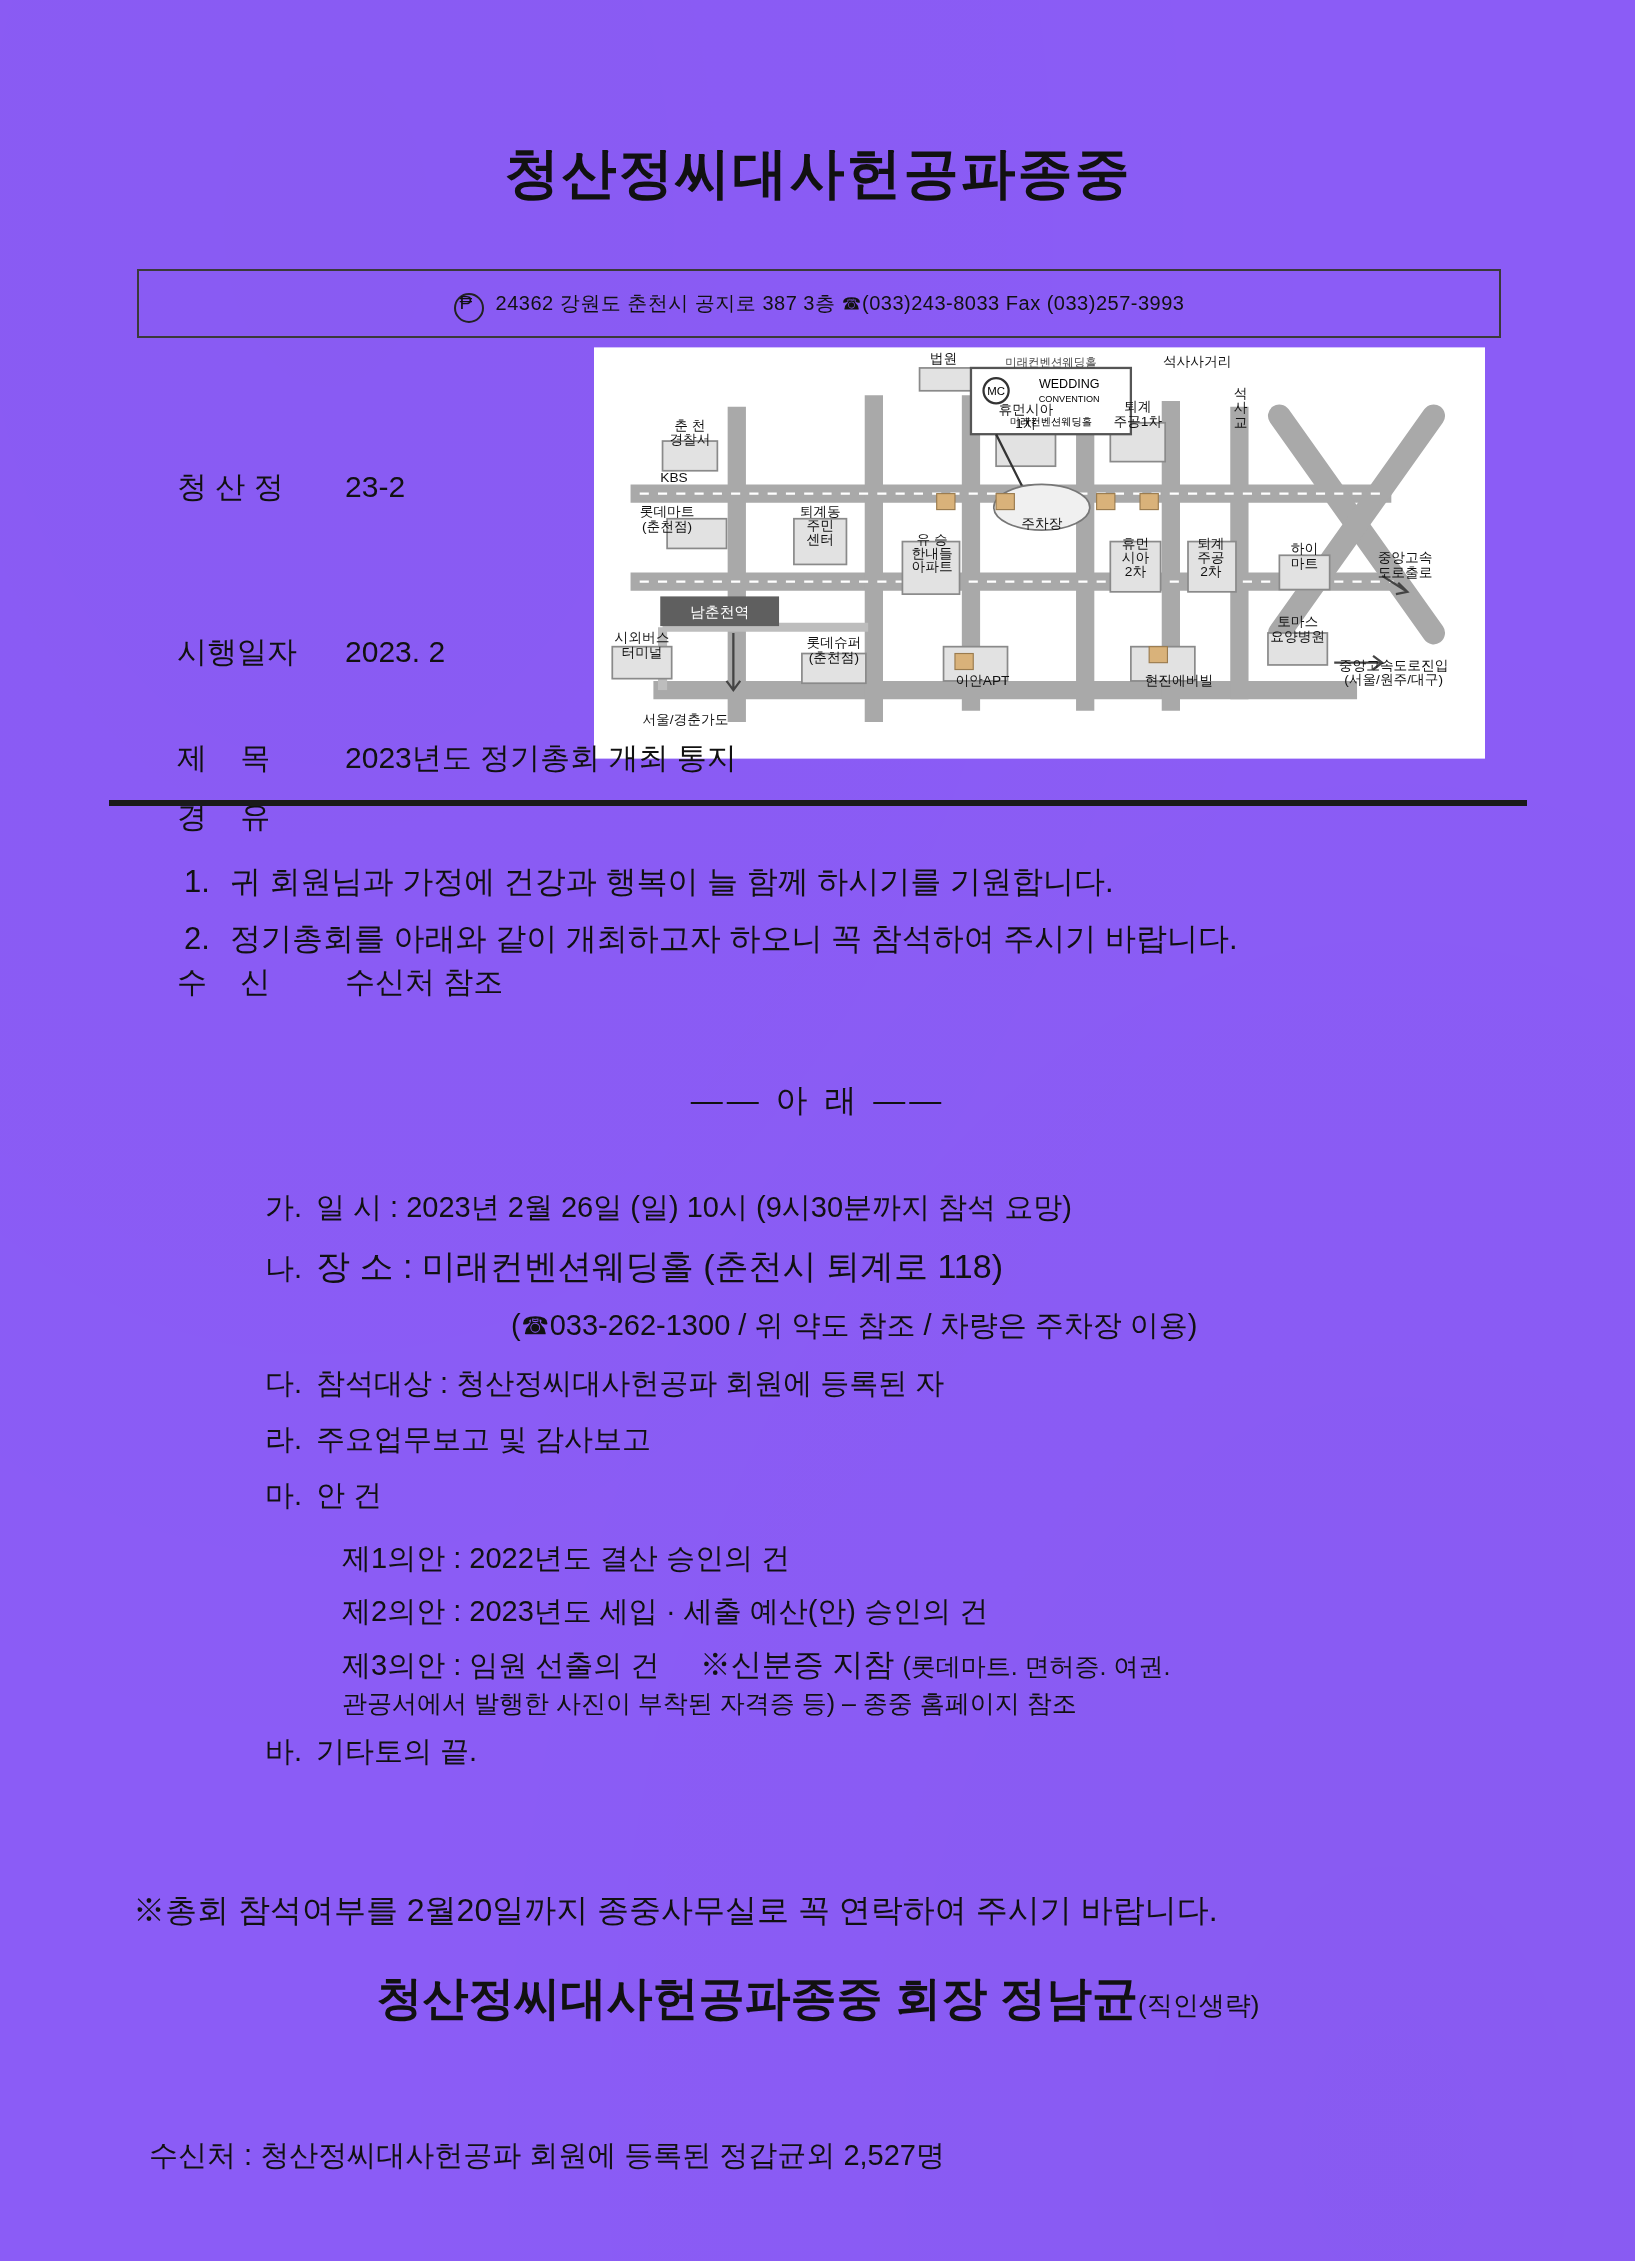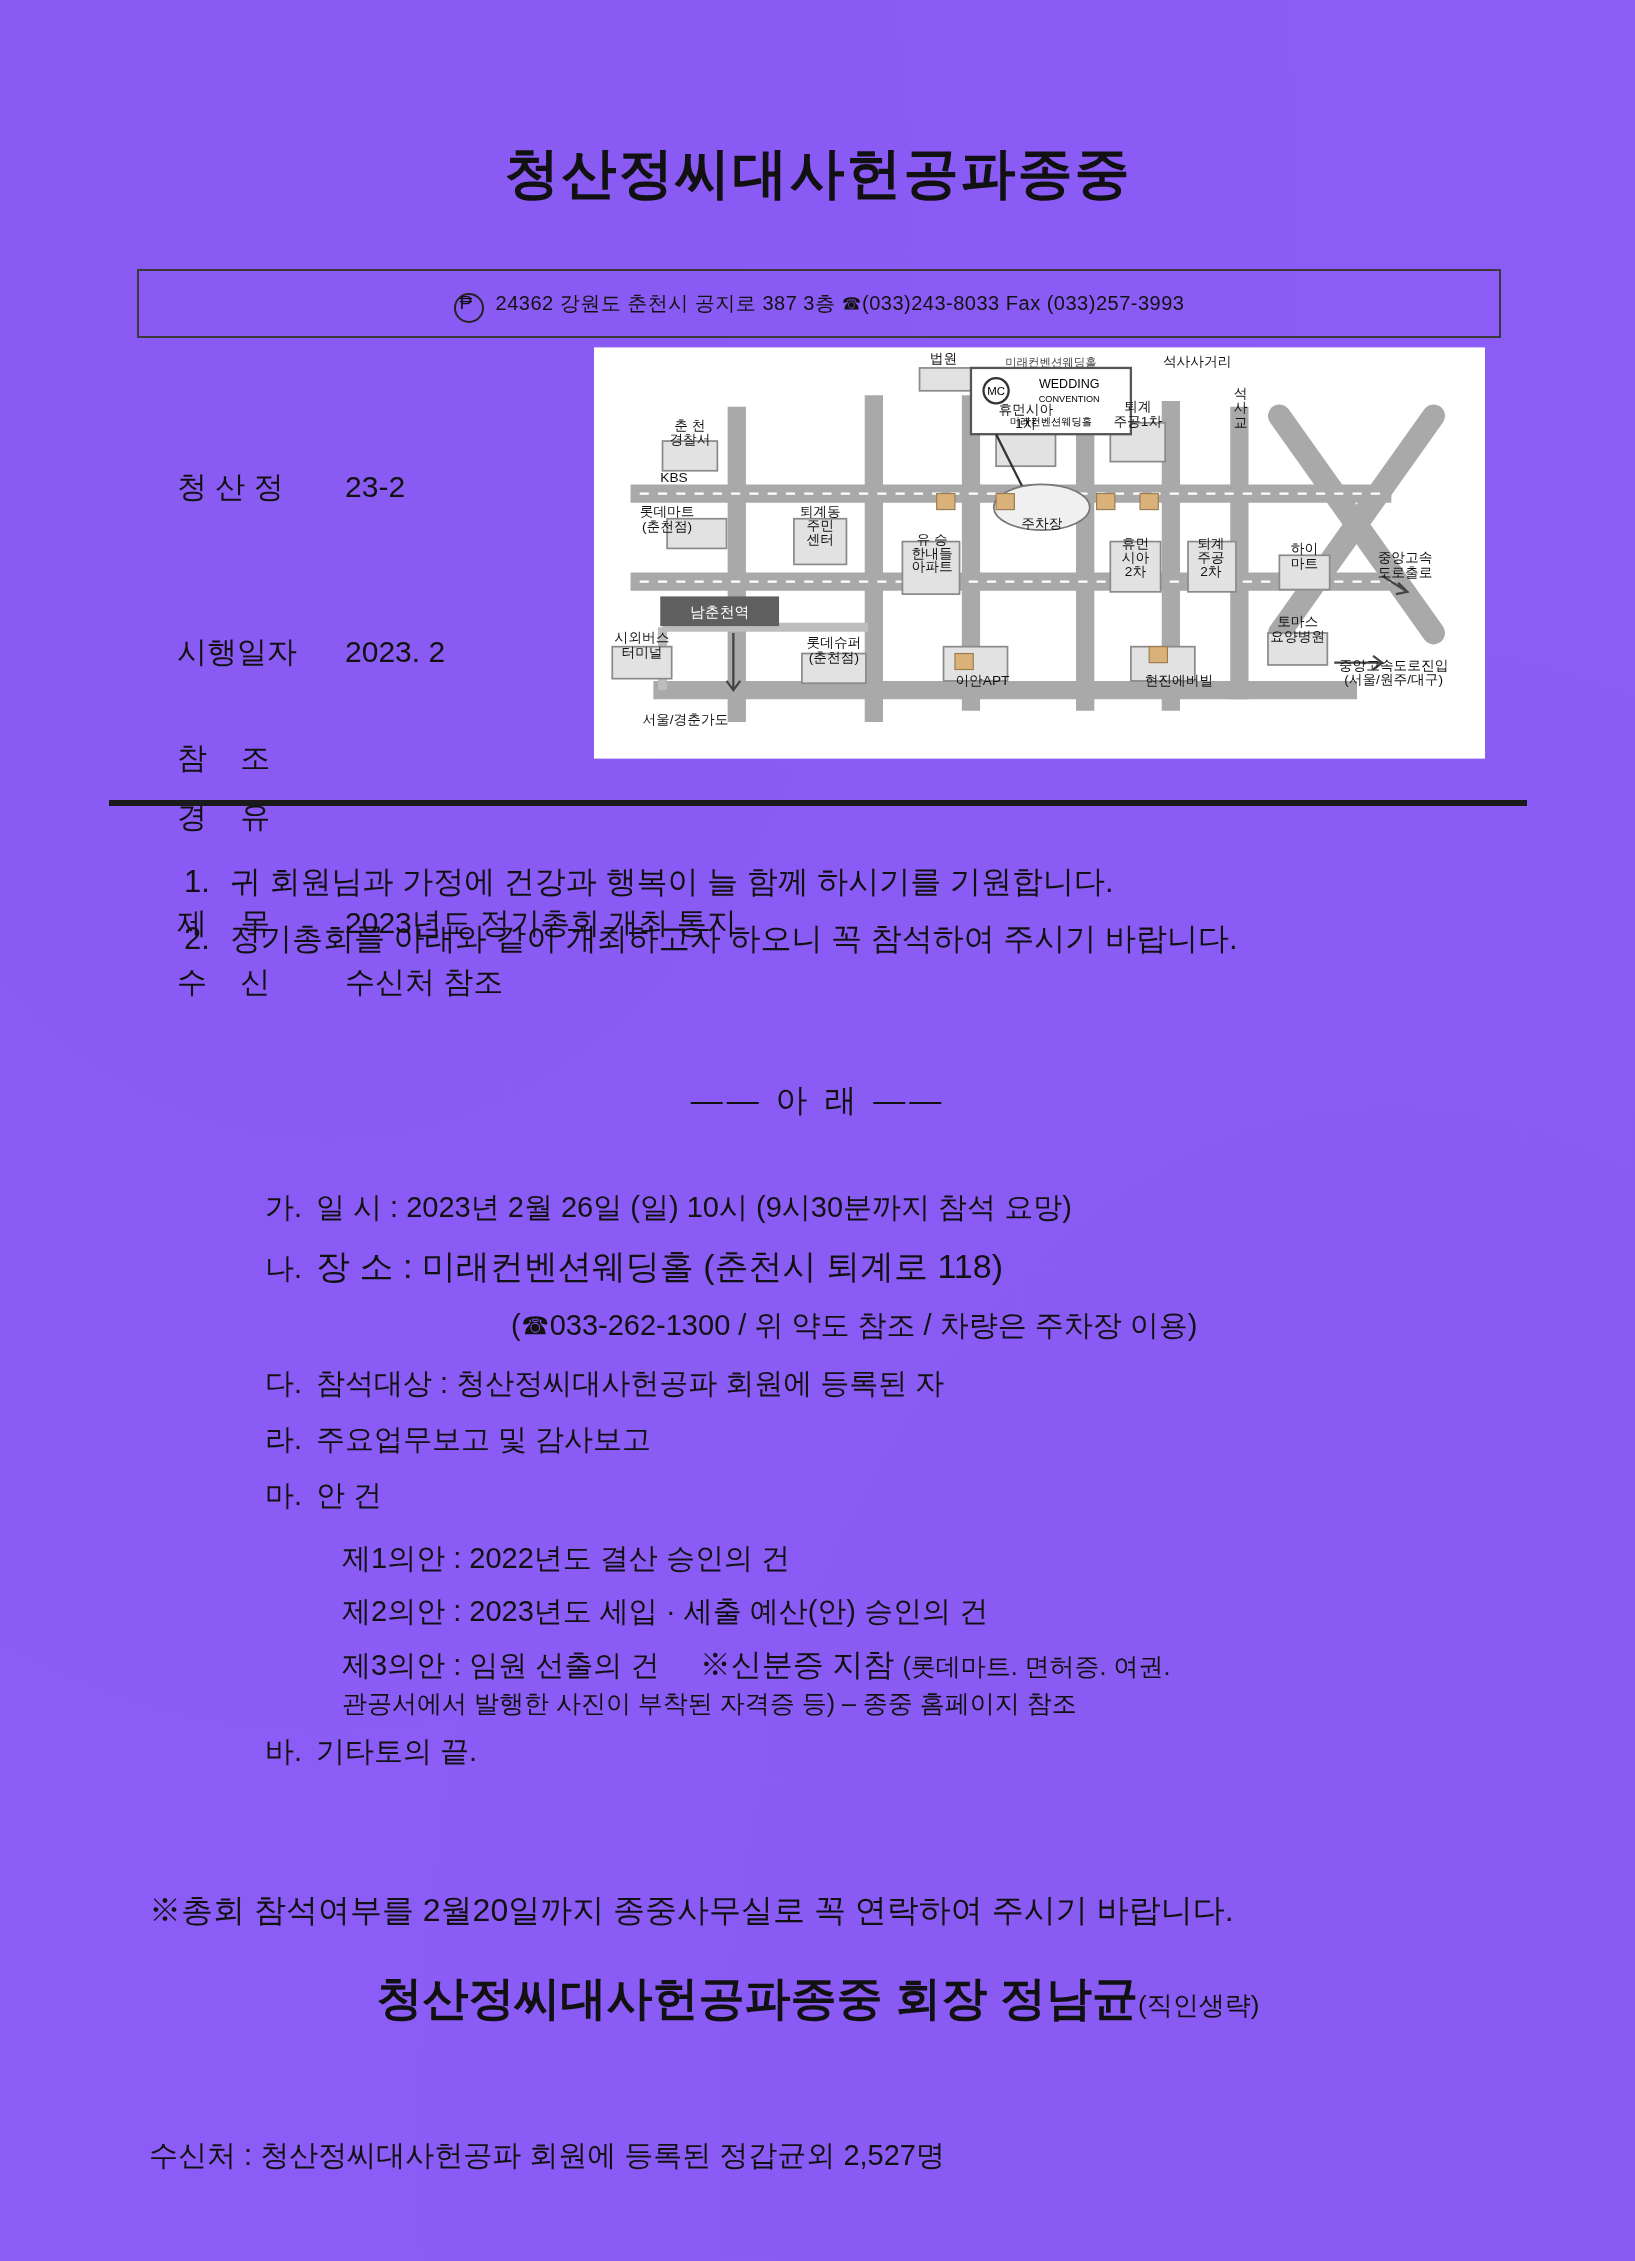--- a/index.html
+++ b/index.html
@@ -149,21 +149,21 @@
   .agenda-cont {
     margin-left: 77px;
     font-size: 25px;
     margin-top: -6px;
     margin-bottom: 12px;
   }
 
   .notice {
     position: absolute;
     top: 1889px;
-    left: 149px;
+    left: 133px;
     font-size: 32px;
   }
 
   .signature {
     position: absolute;
     top: 1968px;
     left: 0;
     width: 1636px;
     text-align: center;
     font-size: 46px;
@@ -342,23 +342,20 @@
     <span class="row">
       <span class="lbl">경    유</span><span></span>
     </span>
     <span class="row">
       <span class="lbl">수    신</span><span>수신처 참조</span>
     </span>
   </div>
 
   <div class="meta2">
     <span class="row">
-      <span class="lbl">참    조</span><span></span>
-    </span>
-    <span class="row">
       <span class="lbl">제    목</span><span>2023년도 정기총회 개최 통지</span>
     </span>
   </div>
 
   <div class="hr-main"></div>
 
   <div class="numbered">
     <div class="item">
       <span class="num">1.</span>
       <span class="txt">귀 회원님과 가정에 건강과 행복이 늘 함께 하시기를 기원합니다.</span>

